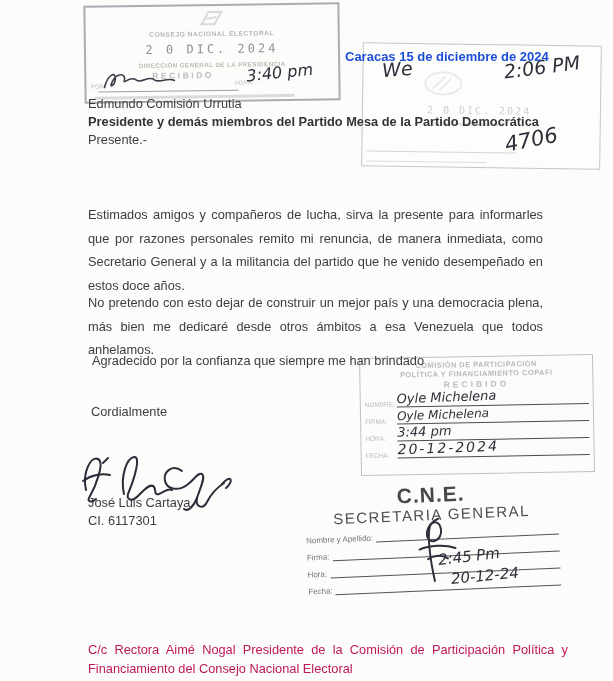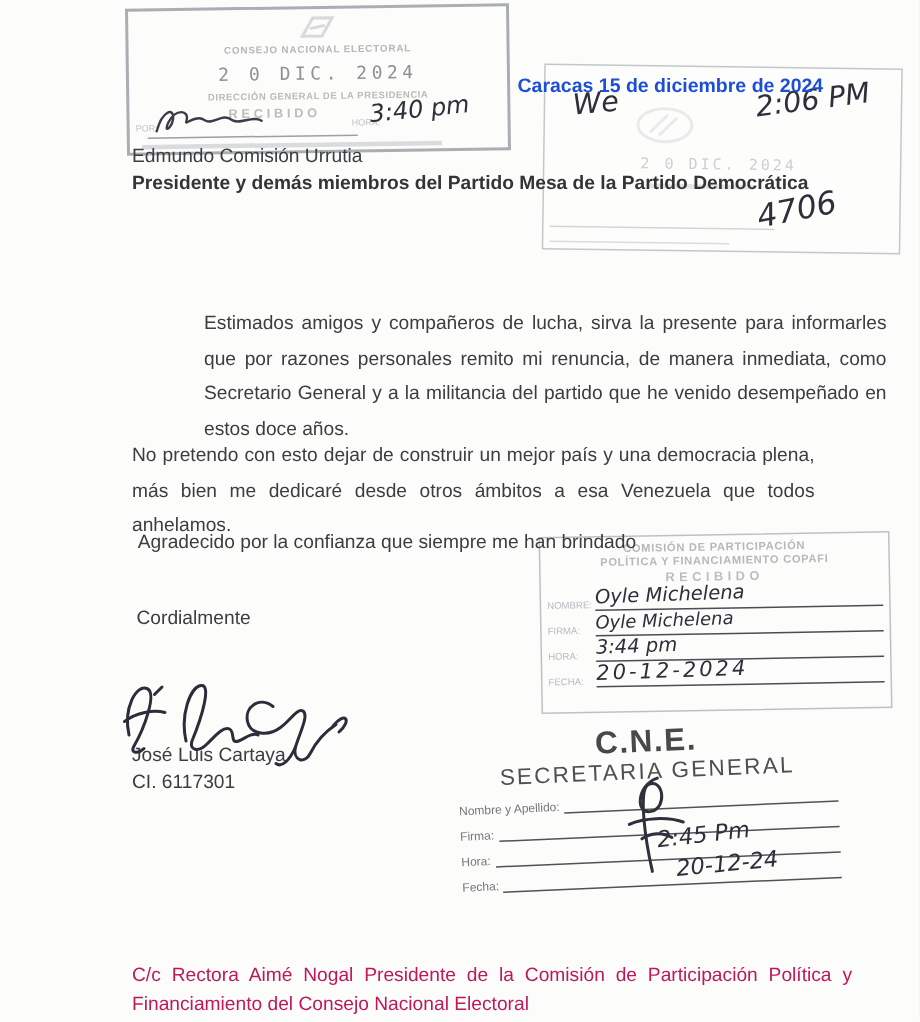--- a/index.html
+++ b/index.html
@@ -6,21 +6,21 @@
   .page{
     position:relative;width:613px;height:681px;margin:0 auto;
     background:#fcfcfa;overflow:hidden;
     font-family:"Liberation Sans",sans-serif;color:#3c3d41;padding-left:37px;
   }
   .abs{position:absolute;}
   
   .addr{left:88px;top:95px;font-size:12.8px;line-height:18px;}
   .addr .b{font-weight:bold;color:#333438;}
   .para{left:88px;width:455px;font-size:12.8px;line-height:23.5px;text-align:justify;}
-  .p1{top:203px;margin-left:48px;}
+  .p1{top:203px;}
   .p2{top:291px;}
   .p3{top:349px;text-align:center;width:340px;z-index:3;}
   .dateline{left:345px;top:49px;font-size:13px;font-weight:bold;color:#1d4ed8;z-index:3;}
   .closing{left:91px;top:404px;font-size:12.8px;}
   .signerblock{left:88px;top:494px;font-size:12.8px;line-height:18px;}
   .footer{left:88px;top:640px;width:480px;font-size:12.8px;line-height:19px;text-align:justify;color:#be185d;}
   
   .hand{font-family:"DejaVu Sans",sans-serif;font-style:italic;color:#2d2f3a;white-space:nowrap;}
   
   .stampA{left:84px;top:4px;width:252px;height:94px;border:2px solid #a9aeb4;
@@ -113,20 +113,21 @@
     <div class="time hand">2:06 PM</div>
     <div class="num hand">4706</div>
     <div class="bline1"></div>
     <div class="bline2"></div>
   </div>
   <div class="abs initials hand">We</div>
 
   <div class="abs addr" style="z-index:3;">
     <div>Edmundo Comisión Urrutia</div>
     <div class="b" style="width:470px;">Presidente y demás miembros del Partido Mesa de la Partido Democrática</div>
+    <div>Presente.-</div>
   </div>
 
   <div class="abs para p1">Estimados amigos y compañeros de lucha, sirva la presente para informarles que por razones personales remito mi renuncia, de manera inmediata, como Secretario General y a la militancia del partido que he venido desempeñado en estos doce años.</div>
   <div class="abs para p2">No pretendo con esto dejar de construir un mejor país y una democracia plena, más bien me dedicaré desde otros ámbitos a esa Venezuela que todos anhelamos.</div>
   <div class="abs para p3">Agradecido por la confianza que siempre me han brindado</div>
 
   <div class="abs stampC">
     <div class="h1">COMISIÓN DE PARTICIPACIÓN</div>
     <div class="h2">POLÍTICA Y FINANCIAMIENTO COPAFI</div>
     <div class="rec">RECIBIDO</div>

